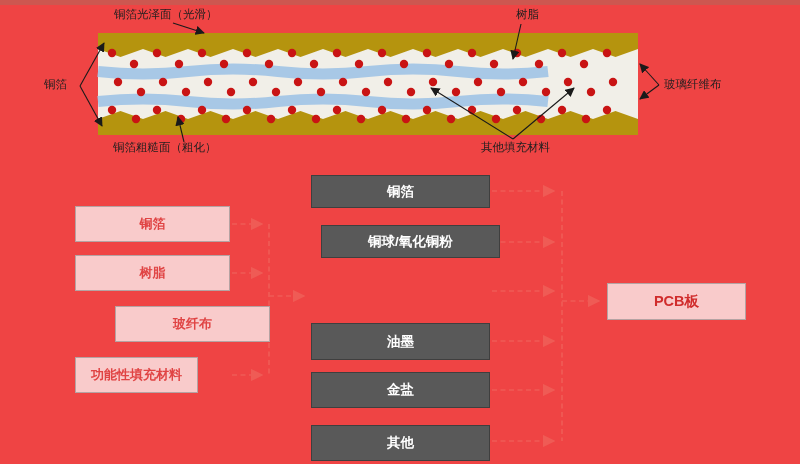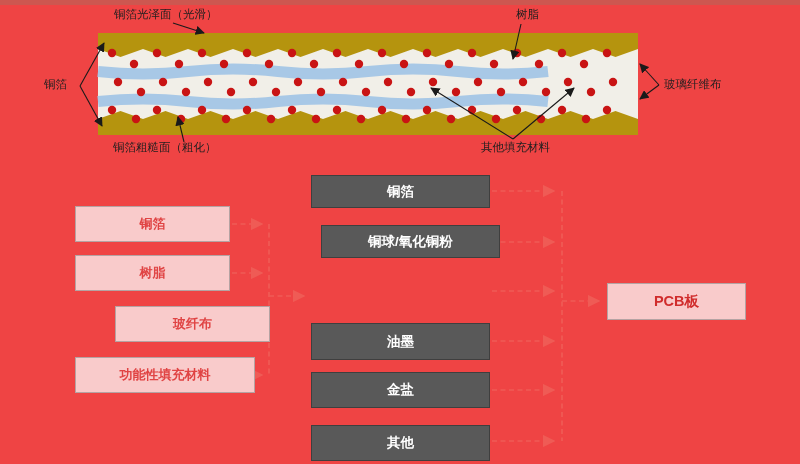--- a/index.html
+++ b/index.html
@@ -150,21 +150,21 @@
   <div class="cs-label" style="left:114px;top:8px;">铜箔光泽面（光滑）</div>
   <div class="cs-label" style="left:516px;top:8px;">树脂</div>
   <div class="cs-label" style="left:44px;top:78px;">铜箔</div>
   <div class="cs-label" style="left:664px;top:78px;">玻璃纤维布</div>
   <div class="cs-label" style="left:113px;top:141px;">铜箔粗糙面（粗化）</div>
   <div class="cs-label" style="left:481px;top:141px;">其他填充材料</div>
 
   <div class="fbox box-pink" style="left:75px;top:206px;width:155px;height:36px;">铜箔</div>
   <div class="fbox box-pink" style="left:75px;top:255px;width:155px;height:36px;">树脂</div>
   <div class="fbox box-pink" style="left:75px;top:306px;width:155px;height:36px;margin-left:40px;">玻纤布</div>
-  <div class="fbox box-pink" style="left:75px;top:357px;width:180px;height:36px;">功能性填充材料</div>
+  <div class="fbox box-pink" style="left:75px;top:357px;width:123px;height:36px;">功能性填充材料</div>
 
   <div class="fbox box-dark" style="left:311px;top:175px;width:179px;height:33px;">铜箔</div>
   <div class="fbox box-dark" style="left:321px;top:225px;width:179px;height:33px;">铜球/氧化铜粉</div>
   <div class="fbox box-dark" style="left:311px;top:323px;width:179px;height:37px;">油墨</div>
   <div class="fbox box-dark" style="left:311px;top:372px;width:179px;height:36px;">金盐</div>
   <div class="fbox box-dark" style="left:311px;top:425px;width:179px;height:36px;">其他</div>
 
   <div class="fbox box-pcb" style="left:607px;top:283px;width:139px;height:37px;">PCB板</div>
 </div>
 

